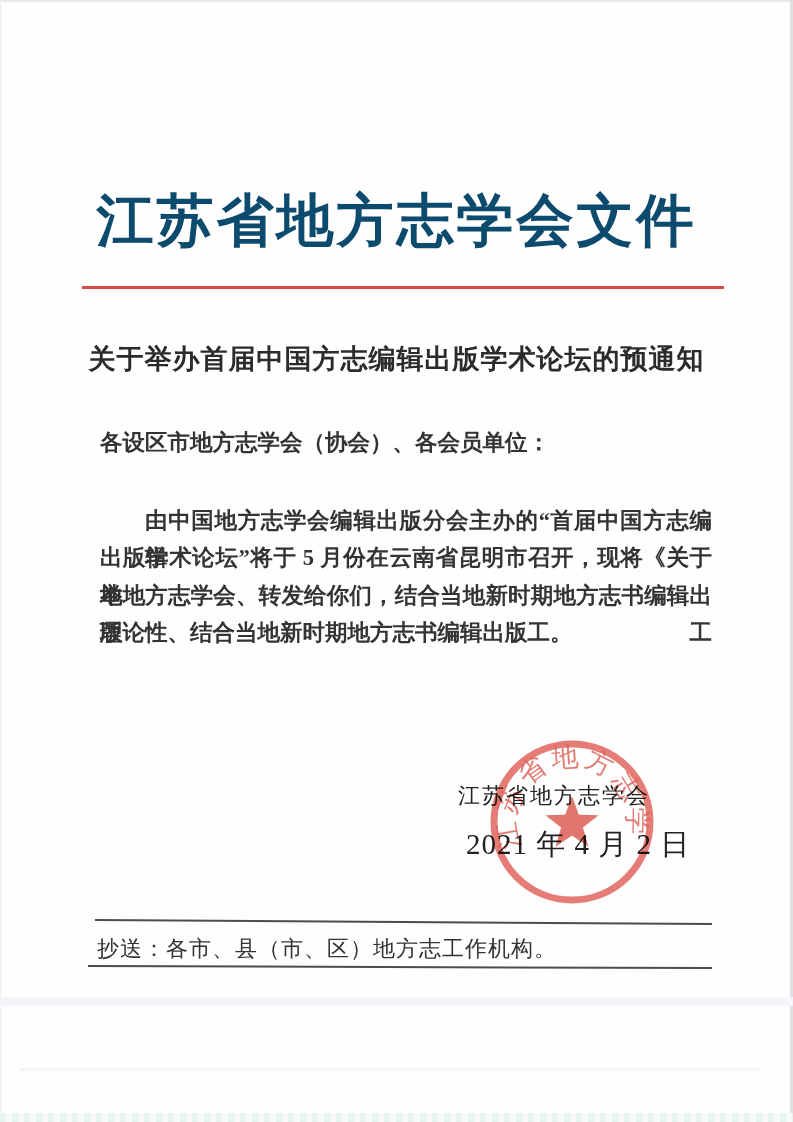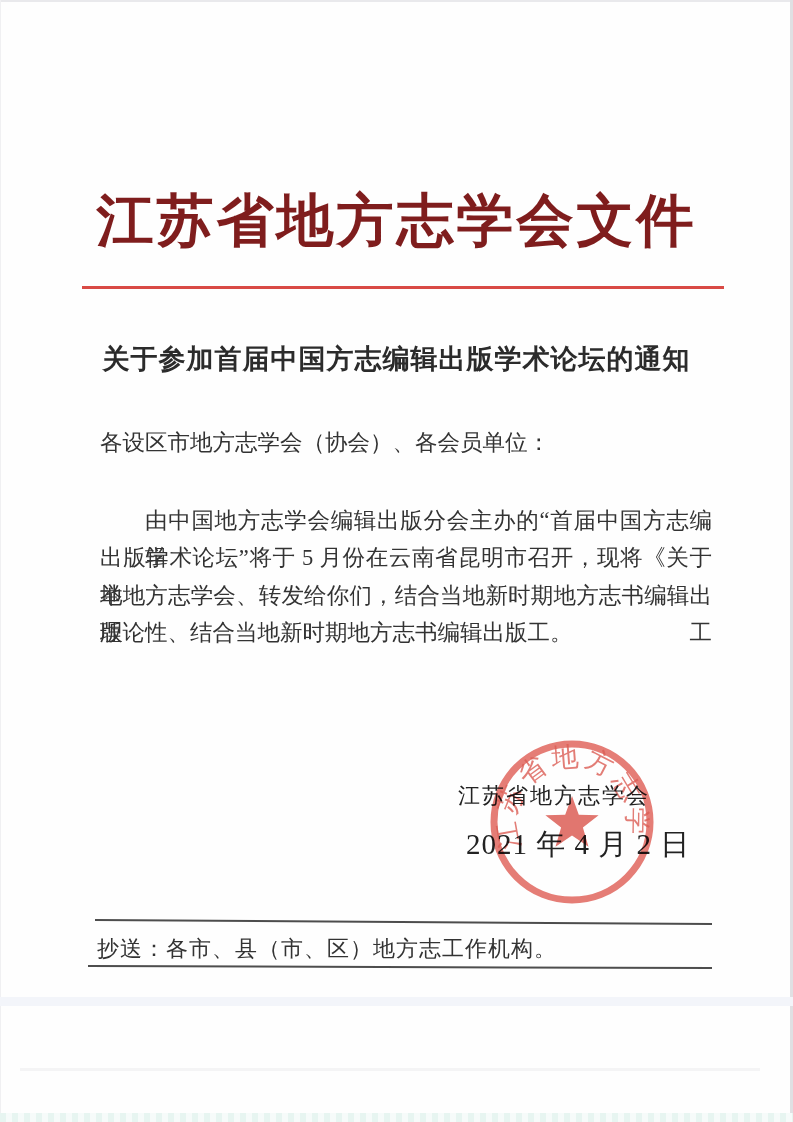--- a/index.html
+++ b/index.html
@@ -38,21 +38,21 @@
     font-size:27px;font-weight:bold;color:#2b2b2b;
     letter-spacing:1px;
     font-family:"Liberation Sans","DejaVu Sans",sans-serif;
   }
 
   
   .body-block{
     position:absolute;top:424px;left:100px;width:612px;
     font-size:22.5px;color:#333333;
   }
-  .body-line{height:37.5px;line-height:37.5px;white-space:nowrap;}
+  .body-line{height:37.5px;line-height:37.5px;white-space:nowrap;font-weight:bold;}
   .body-line.fill{white-space:normal;text-align:justify;text-align-last:justify;}
   .body-line.indent{padding-left:45px;}
   .body-line.indent.fill{width:567px;margin-top:40px;}
 
   
   .sig-org{position:absolute;top:781px;left:458px;font-size:22px;color:#222;letter-spacing:2px;white-space:nowrap;}
   .sig-date{position:absolute;top:825px;left:466px;font-size:29px;color:#222;letter-spacing:1px;white-space:nowrap;}
 
   
   .seal{position:absolute;top:737px;left:487px;width:170px;height:170px;
@@ -68,24 +68,24 @@
 
 <div class="page">
 
   <div class="scan-edge-top"></div>
   <div class="scan-edge-right"></div>
   <div class="scan-edge-left"></div>
   <div class="scan-band"></div>
   <div class="scan-smudge"></div>
   <div class="scan-strip-bottom"></div>
 
-  <div class="header-title" style="color: #7f1d1d;">江苏省地方志学会文件</div>
+  <div class="header-title" style="color: #0c4a6e;">江苏省地方志学会文件</div>
   <div class="red-rule" style="background: rgb(217, 74, 69);"></div>
 
-  <div class="doc-title">关于参加首届中国方志编辑出版学术论坛的通知</div>
+  <div class="doc-title">关于举办首届中国方志编辑出版学术论坛的预通知</div>
 
   <div class="body-block">
     <div class="body-line">各设区市地方志学会（协会）、各会员单位：</div>
     <div class="body-line indent fill">由中国地方志学会编辑出版分会主办的“首届中国方志编辑</div>
     <div class="body-line fill">出版学术论坛”将于 5 月份在云南省昆明市召开，现将《关于举</div>
     <div class="body-line fill">地地方志学会、转发给你们，结合当地新时期地方志书编辑出版工</div>
     <div class="body-line">理论性、结合当地新时期地方志书编辑出版工。</div>
   </div>
 
   <div class="sig-org">江苏省地方志学会</div>

